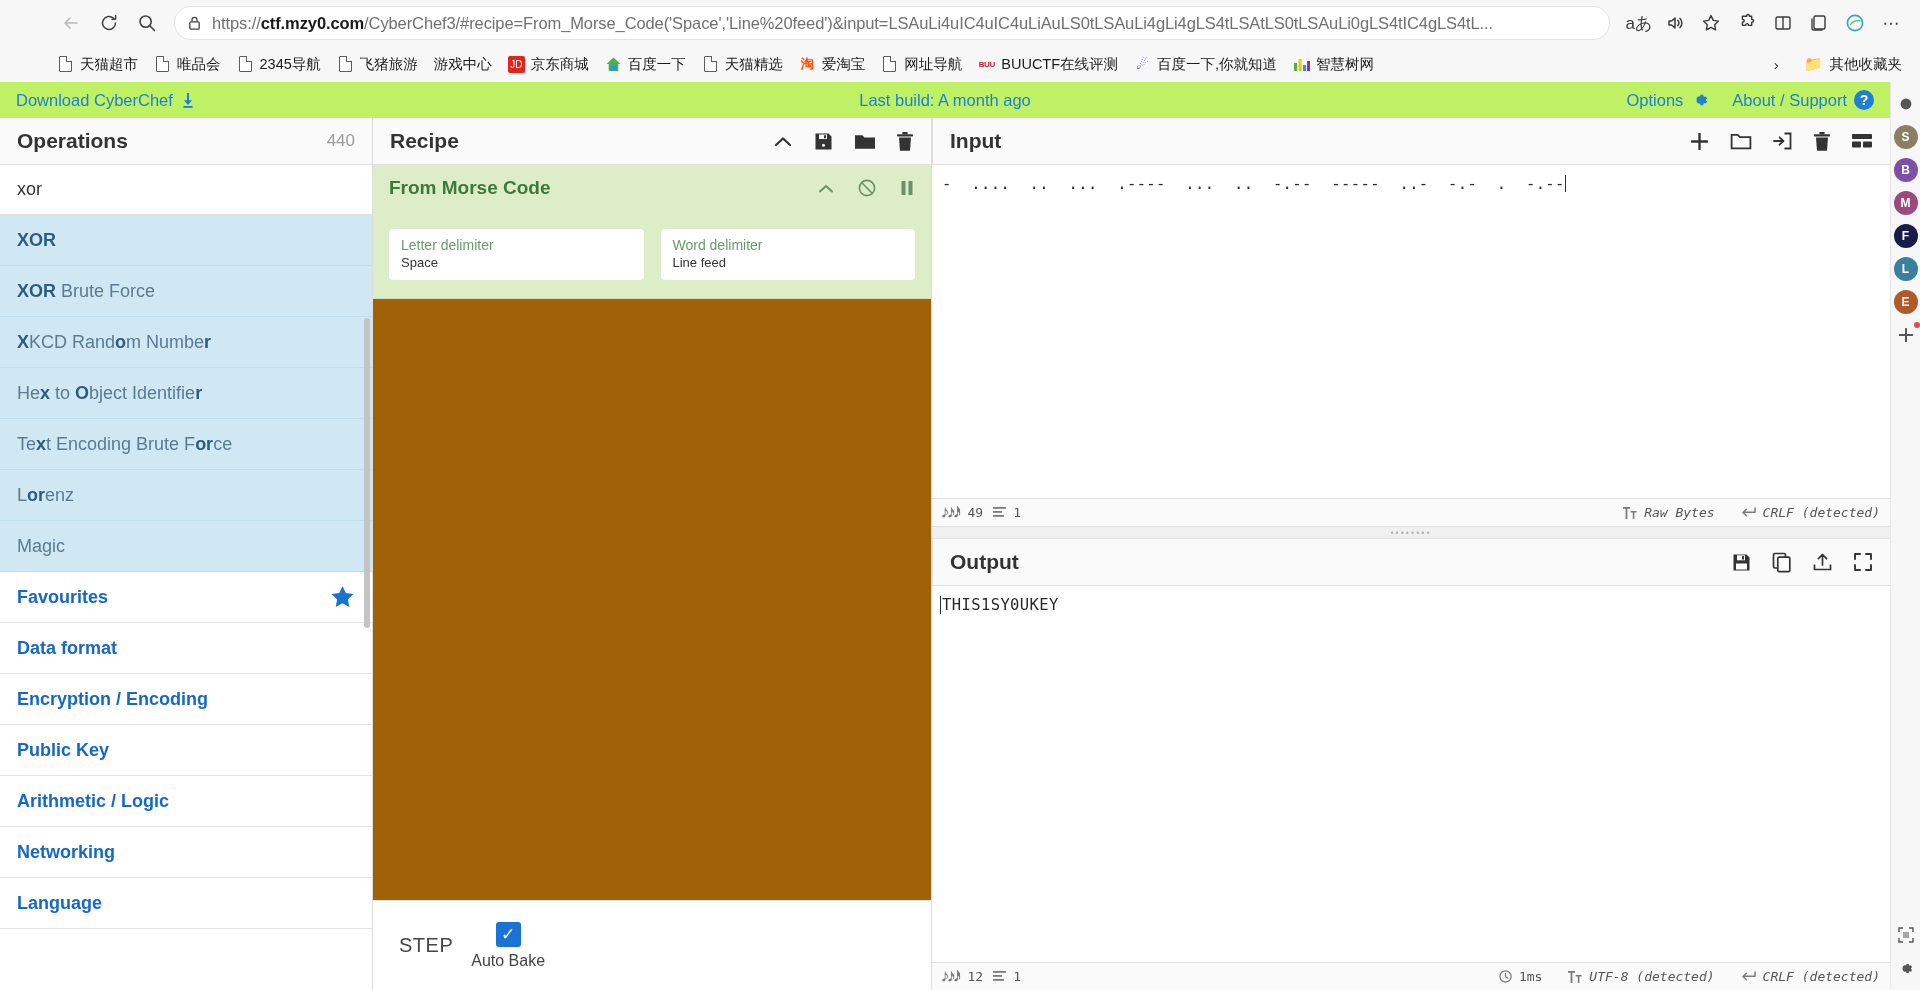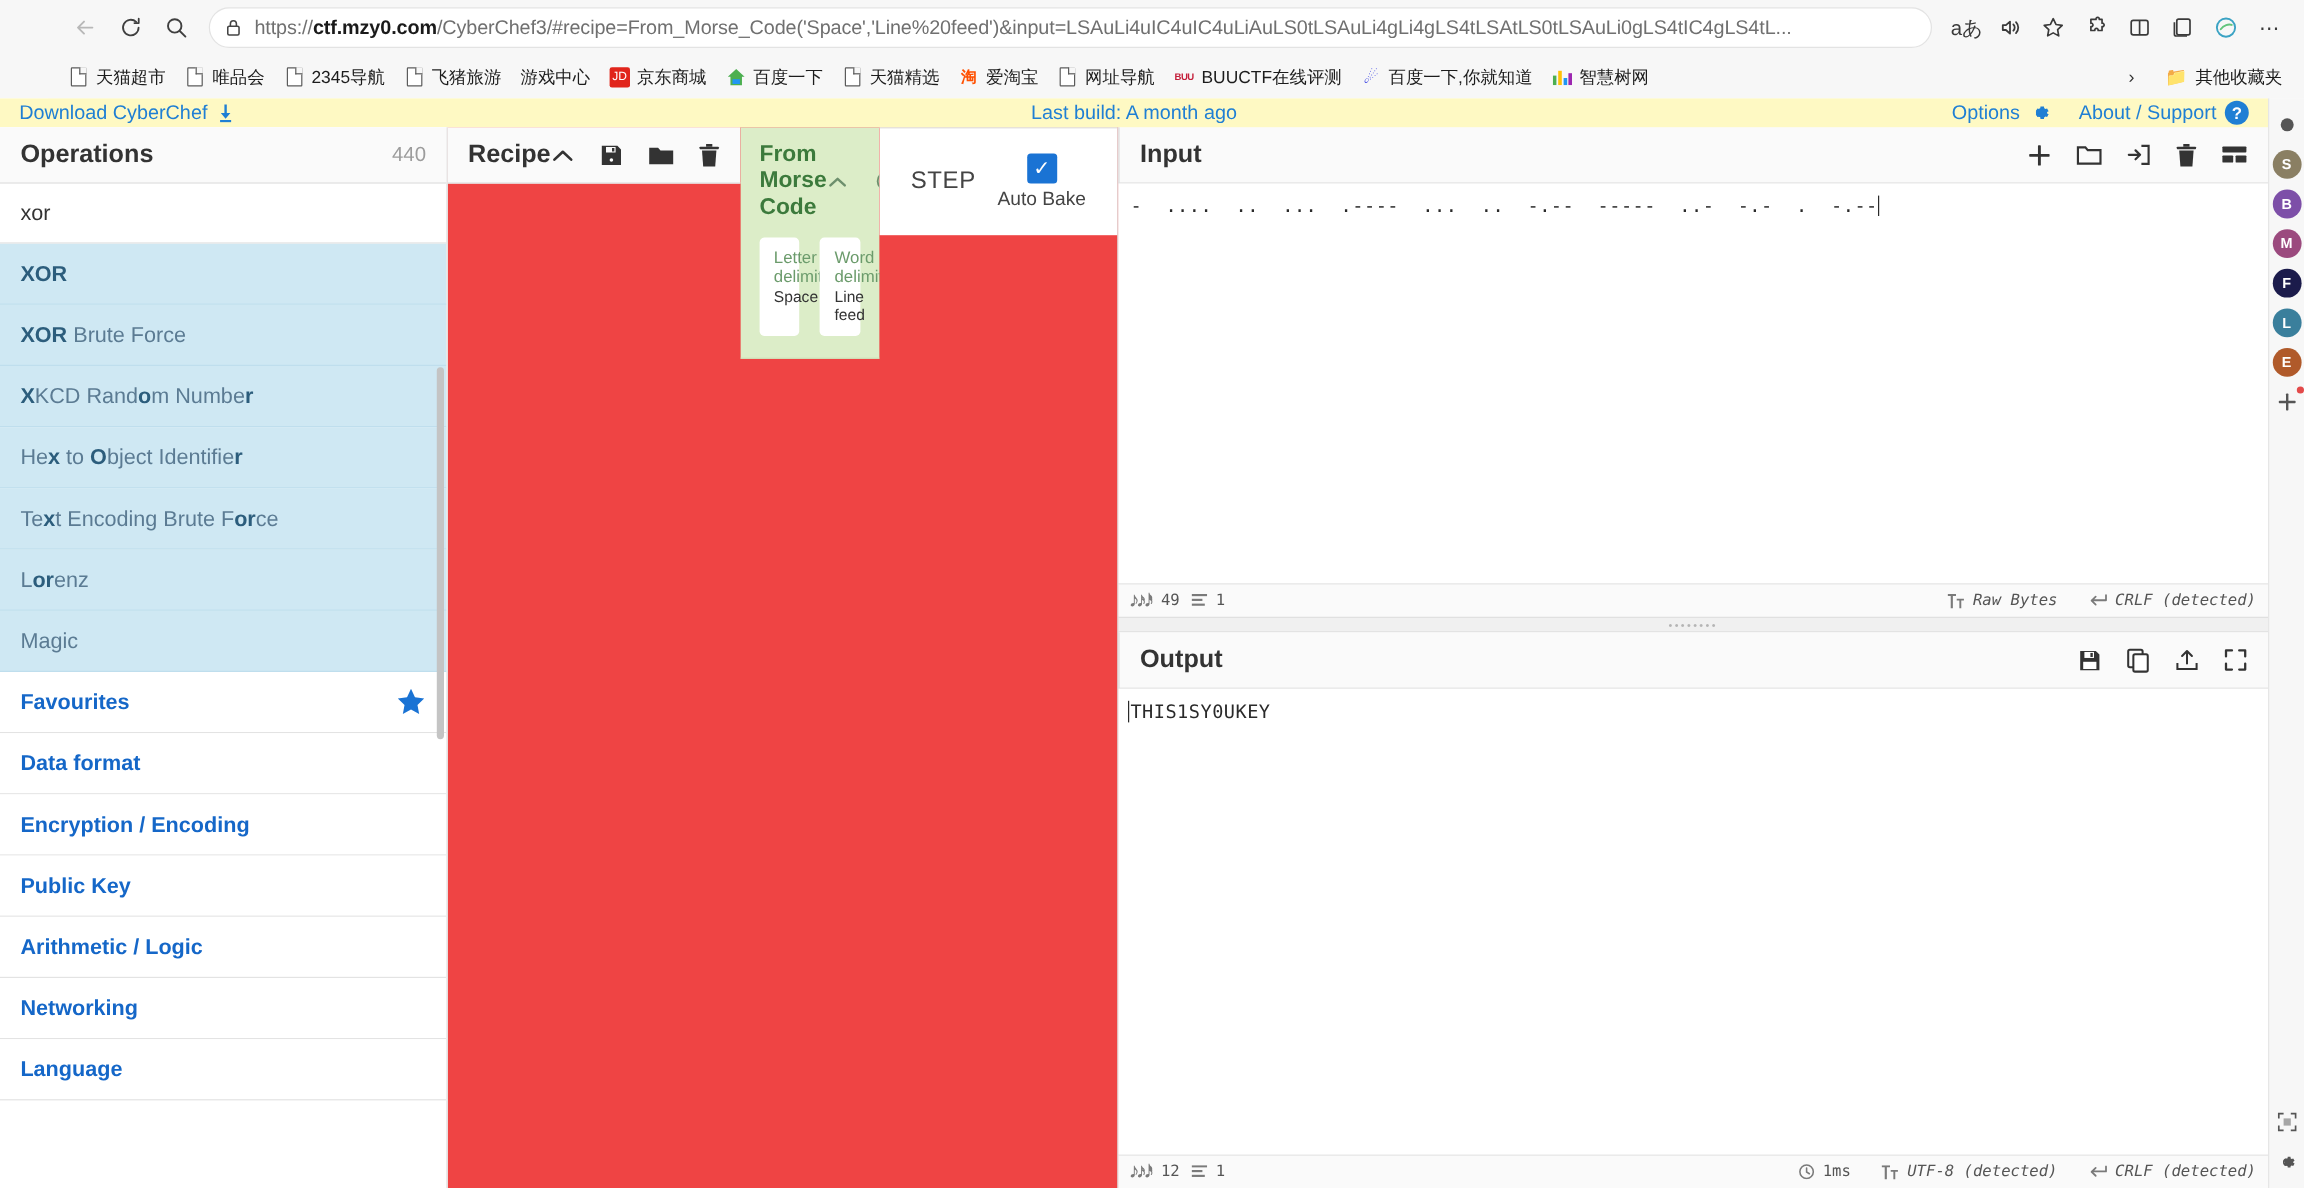--- a/index.html
+++ b/index.html
@@ -121,22 +121,22 @@
   .app {
     position: absolute;
     top: 82px; left: 0;
     width: 1890px;
     height: 908px;
     background: #fff;
     display: flex;
     flex-direction: column;
   }
   .banner {
-    height: 24px;
-    background: #fef9c3;
+    height: 36px;
+    background: #bef264;
     display: flex;
     align-items: center;
     padding: 0 16px;
     font-size: 16.5px;
     position: relative;
     flex: 0 0 auto;
   }
   .banner a { color: #1f7fd4; text-decoration: none; display: inline-flex; align-items:center; gap:7px;}
   .banner-center {
     position: absolute;
@@ -248,36 +248,36 @@
     width: 6px; height: 310px;
     background: #c4c4c4;
     border-radius: 3px;
   }
 
   
   .recipe-pane {
     width: 559px;
     flex: 0 0 559px;
     display: flex;
-    flex-direction: row;
+    flex-direction: column;
     border-right: 1px solid #ddd;
     min-height: 0;
-    background: #ef4444;
+    background: #a16207;
   }
   .pane-icons { margin-left:auto; display:flex; align-items:center; gap: 20px; color:#333; font-size:20px; }
   .recipe-list { flex: 1 1 auto; min-height: 0; overflow: hidden;}
   .recipe-op {
     background: #dcedc8;
     border-bottom: 1px solid #cfe0b8;
     padding: 12px 16px 18px 16px;
   }
   .recipe-op-head {
     display: flex;
     align-items: center;
-    margin-bottom: 14px;
+    margin-bottom: 30px;
   }
   .recipe-op-title {
     font-size: 19px;
     font-weight: 700;
     color: #3c7a3c;
   }
   .recipe-op-icons {
     margin-left: auto;
     display: flex;
     align-items: center;

